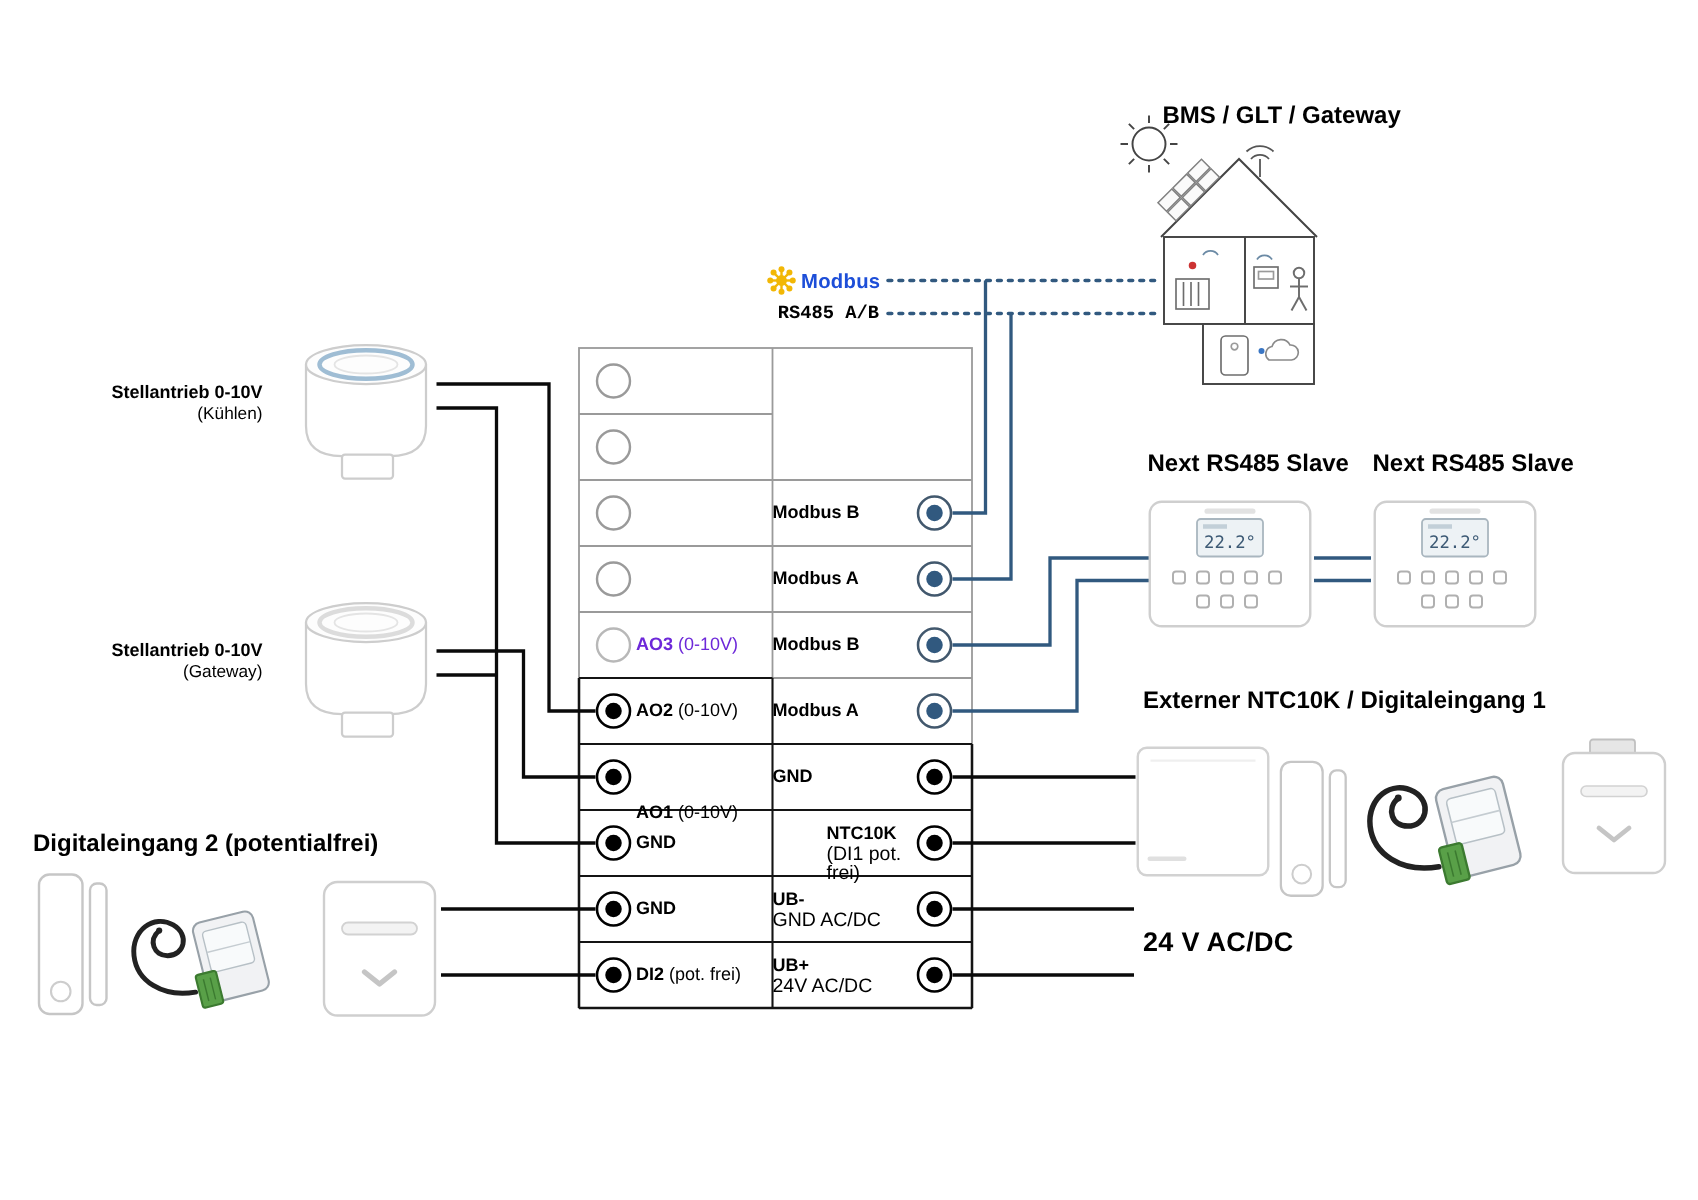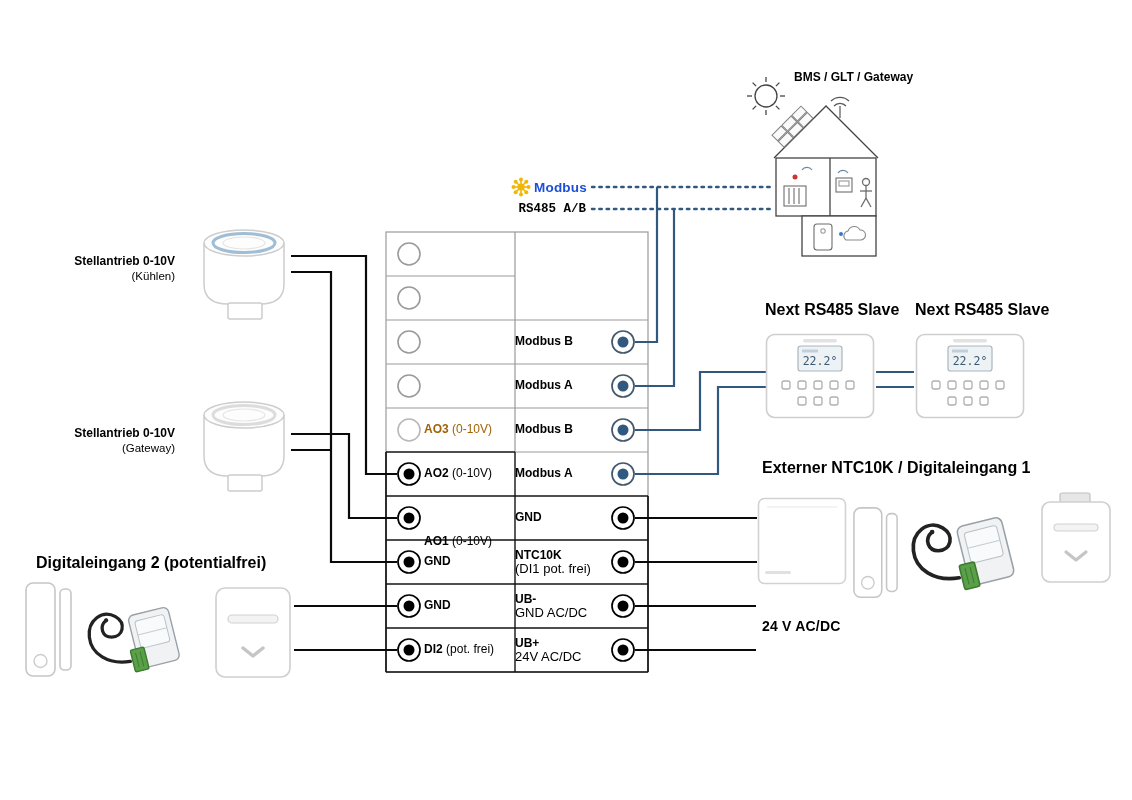--- a/index.html
+++ b/index.html
@@ -10,26 +10,26 @@
     color:#000;
   }
   #canvas { position:relative; width:1132px; height:800px; background:#fff; overflow:hidden; }
   .abs { position:absolute; }
   .lbl { position:absolute; font-size:16px; line-height:15px; white-space:nowrap; }
   .b  { font-weight:700; }
   .rt { text-align:right;font-family:Liberation Mono, monospace; }
   .ct { text-align:center; }
   .term-lbl { position:absolute; left:424px; width:90px; font-size:12px; line-height:16px; }
   .term-lbl .t-main { font-weight:700; }
-  .term-lbl.disabled { color:#a16207; }
+  .term-lbl.disabled { color:#6d28d9; }
   .rterm-lbl { position:absolute; left:515px; width:91px; text-align:left; font-size:12px; line-height:14px; }
   .rterm-lbl .t-main { font-weight:700; }
   .rterm-lbl .t-sub { font-weight:400; font-size:13px; display:block; line-height:13px; }
   .modbus-word { position:absolute; font-size:13.5px; font-weight:700; color:#1d4ed8; letter-spacing:.2px; }
-  .big-power { position:absolute; font-size:14px; font-weight:700; letter-spacing:.2px; }
+  .big-power { position:absolute; font-size:18px; font-weight:700; letter-spacing:.2px; }
   .dev-lbl2 { position:absolute; font-size:12px; line-height:15px; text-align:right; }
   .dev-lbl2 .l1 { font-weight:700; display:block; }
   .dev-lbl2 .l2 { font-weight:400; font-size:11.5px; display:block; }
 </style>
 </head>
 <body>
 
 <div id="canvas">
 
   <svg class="abs" style="left:0;top:0;" width="1132" height="800" viewBox="0 0 1132 800">
@@ -163,34 +163,34 @@
   </div>
   <div class="rterm-lbl" style="top:422px;">
     <span class="t-main">Modbus B</span>
   </div>
   <div class="rterm-lbl" style="top:466px;">
     <span class="t-main">Modbus A</span>
   </div>
   <div class="rterm-lbl" style="top:510px;">
     <span class="t-main">GND</span>
   </div>
-  <div class="rterm-lbl" style="top:548px;">
+  <div class="rterm-lbl" style="top:548px;padding-left:36px;">
     <span class="t-main">NTC10K</span>
     <span class="t-sub">(DI1 pot. frei)</span>
   </div>
   <div class="rterm-lbl" style="top:592px;">
     <span class="t-main">UB-</span>
     <span class="t-sub">GND AC/DC</span>
   </div>
   <div class="rterm-lbl" style="top:636px;">
     <span class="t-main">UB+</span>
     <span class="t-sub">24V AC/DC</span>
   </div>
 
-  <div class="lbl b" style="left:794px; top:70px; font-size:12px;">BMS / GLT / Gateway</div>
+  <div class="lbl b" style="left:775px; top:70px; font-size:16px;">BMS / GLT / Gateway</div>
 
   <svg class="abs" style="left:510px; top:176px;" width="22" height="22" viewBox="0 0 22 22">
     <g stroke="#f2b705" stroke-width="1.6">
       <line x1="11" y1="11" x2="18.5" y2="11"></line>
         <line x1="11" y1="11" x2="16.3" y2="16.3"></line>
       <line x1="11" y1="11" x2="11" y2="18.5"></line>
         <line x1="11" y1="11" x2="5.7" y2="16.3"></line>
       <line x1="11" y1="11" x2="3.5" y2="11"></line>
         <line x1="11" y1="11" x2="5.7" y2="5.7"></line>
       <line x1="11" y1="11" x2="11" y2="3.5"></line>
@@ -287,21 +287,21 @@
     <span class="l2">(Gateway)</span>
   </div>
   <svg class="abs" style="left:198px; top:398px;" width="92" height="96" viewBox="0 0 92 96">
     <path d="M6 17 V58 Q6 78 30 78 H62 Q86 78 86 58 V17" fill="#fff" stroke="#cdcdcd" stroke-width="1.5"></path>
     <ellipse cx="46" cy="17" rx="40" ry="13" fill="#fdfdfd" stroke="#cdcdcd" stroke-width="1.5"></ellipse>
     <ellipse cx="46" cy="17" rx="31" ry="9.5" fill="none" stroke="#dcdcdc" stroke-width="3"></ellipse>
     <ellipse cx="46" cy="17" rx="21" ry="6" fill="none" stroke="#e4e4e4" stroke-width="1.2"></ellipse>
     <rect x="30" y="77" width="34" height="16" rx="2" fill="#fff" stroke="#cdcdcd" stroke-width="1.5"></rect>
   </svg>
 
-  <div class="lbl b" style="left:36px; top:555px;">Digitaleingang 2 (potentialfrei)</div>
+  <div class="lbl b" style="left:22px; top:555px;">Digitaleingang 2 (potentialfrei)</div>
 
   <svg class="abs" style="left:24px; top:580px;" width="50" height="100" viewBox="0 0 50 100">
     <rect x="2" y="3" width="29" height="93" rx="7" fill="#fff" stroke="#c6c6c6" stroke-width="1.6"></rect>
     <circle cx="16.5" cy="81" r="6.5" fill="none" stroke="#cdcdcd" stroke-width="1.4"></circle>
     <rect x="36" y="9" width="11" height="81" rx="4.5" fill="#fff" stroke="#c6c6c6" stroke-width="1.6"></rect>
   </svg>
 
   <svg class="abs" style="left:80px; top:582px;" width="112" height="100" viewBox="0 0 120 105">
     <g transform="rotate(-14 78 62)">
       <rect x="58" y="30" width="44" height="58" rx="6" fill="#eef0f2" fill-opacity="0.85" stroke="#98a1a8" stroke-width="1.5"></rect>

